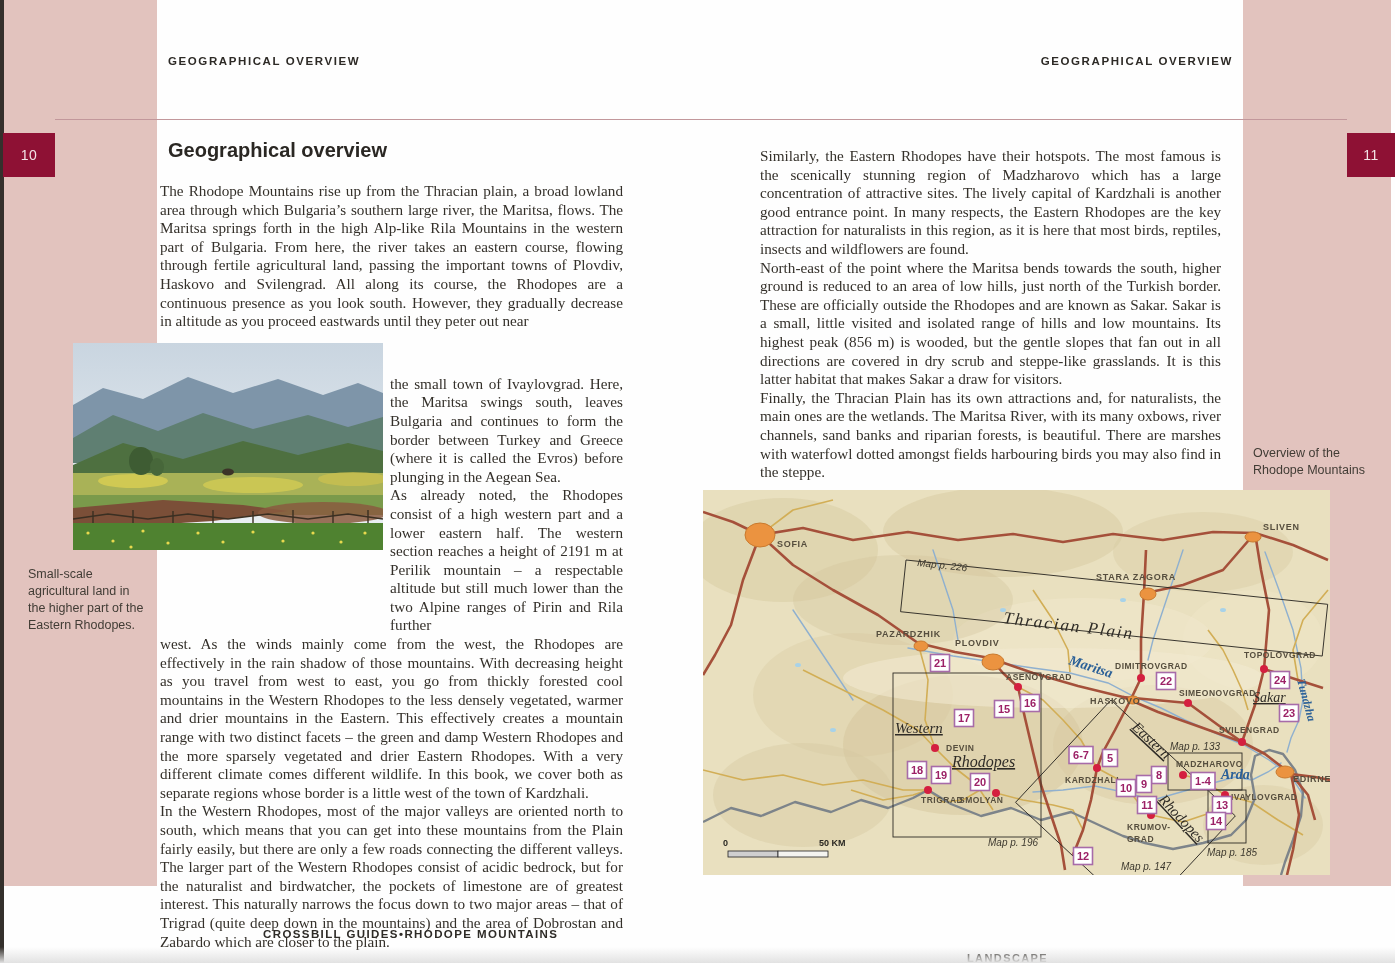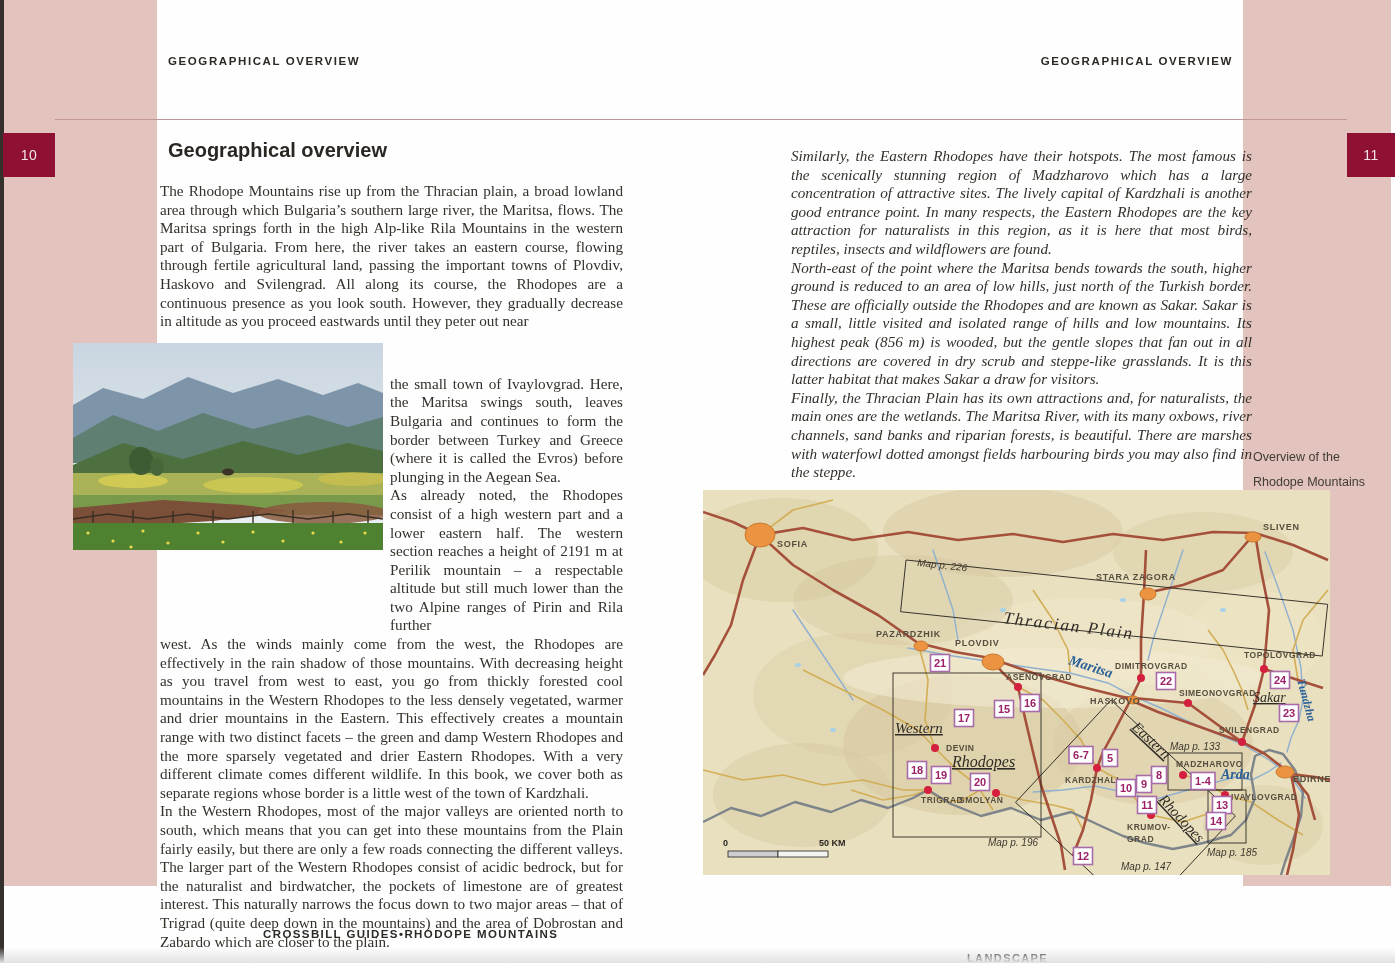--- a/index.html
+++ b/index.html
@@ -15,24 +15,24 @@
   .tab-left{left:3px;width:52px;}
   .tab-right{left:1347px;width:48px;}
   .rh{position:absolute;top:55px;font-size:11.5px;font-weight:bold;letter-spacing:1.6px;color:#2d2a26;}
   .rh-left{left:168px;}
   .rh-right{right:162px;text-align:right;}
   .title{position:absolute;left:168px;top:139px;margin:0;font-size:20px;font-weight:bold;color:#2a2723;}
   .col{position:absolute;font-family:"Liberation Serif",serif;font-size:15.2px;line-height:18.6px;
        color:#34302a;text-align:justify;}
   .col p{margin:0;}
   .col-left{left:160px;top:182px;width:463px;}
-  .col-right{left:791px;top:147px;width:461px;font-style:italic;}
+  .col-right{left:760px;top:147px;width:461px;}
   .narrow{margin-left:230px;min-height:240px;margin-top:44px;}
   .photo{position:absolute;left:73px;top:343px;width:310px;height:207px;background:#dde6ed;}
-  .caption{position:absolute;font-size:12.5px;line-height:25px;color:#413c35;}
+  .caption{position:absolute;font-size:12.5px;line-height:17px;color:#413c35;}
   .caption-left{left:28px;top:566px;width:120px;}
   .caption-right{left:1253px;top:445px;width:120px;}
   .map{position:absolute;left:703px;top:490px;width:627px;height:385px;}
   .map svg{display:block;}
   .footer-left{position:absolute;left:263px;top:928px;display:flex;align-items:center;column-gap:0;
                font-size:11.5px;font-weight:bold;letter-spacing:1.4px;color:#2d2a26;}
   .footer-right{position:absolute;left:967px;top:952px;font-size:11px;font-weight:bold;
                 letter-spacing:1.4px;color:#2d2a26;}
   .bottom-fade{position:absolute;left:0;bottom:0;width:1395px;height:16px;
                background:linear-gradient(#ffffff00,#e2e2e2);}
@@ -116,20 +116,21 @@
         <circle cx="180" cy="189" r="1.6"></circle>
           <circle cx="210" cy="198" r="1.6"></circle>
           <circle cx="240" cy="190" r="1.6"></circle>
         <circle cx="268" cy="199" r="1.6"></circle>
           <circle cx="292" cy="190" r="1.6"></circle>
           <circle cx="58" cy="204" r="1.6"></circle>
       </g>
     </svg>
   </div>
 
+  <div class="caption caption-left">Small-scale agricultural land in the higher part of the Eastern Rhodopes.</div>
 
   <div class="col col-right">
     <p>Similarly, the Eastern Rhodopes have their hotspots. The most famous is the scenically stunning region of Madzharovo which has a large concentration of attractive sites. The lively capital of Kardzhali is another good entrance point. In many respects, the Eastern Rhodopes are the key attraction for naturalists in this region, as it is here that most birds, reptiles, insects and wildflowers are found.</p>
     <p>North-east of the point where the Maritsa bends towards the south, higher ground is reduced to an area of low hills, just north of the Turkish border. These are officially outside the Rhodopes and are known as Sakar. Sakar is a small, little visited and isolated range of hills and low mountains. Its highest peak (856 m) is wooded, but the gentle slopes that fan out in all directions are covered in dry scrub and steppe-like grasslands. It is this latter habitat that makes Sakar a draw for visitors.</p>
     <p>Finally, the Thracian Plain has its own attractions and, for naturalists, the main ones are the wetlands. The Maritsa River, with its many oxbows, river channels, sand banks and riparian forests, is beautiful. There are marshes with waterfowl dotted amongst fields harbouring birds you may also find in the steppe.</p>
   </div>
 
   <div class="caption caption-right">Overview of the Rhodope Mountains</div>
 
   <div class="map">

